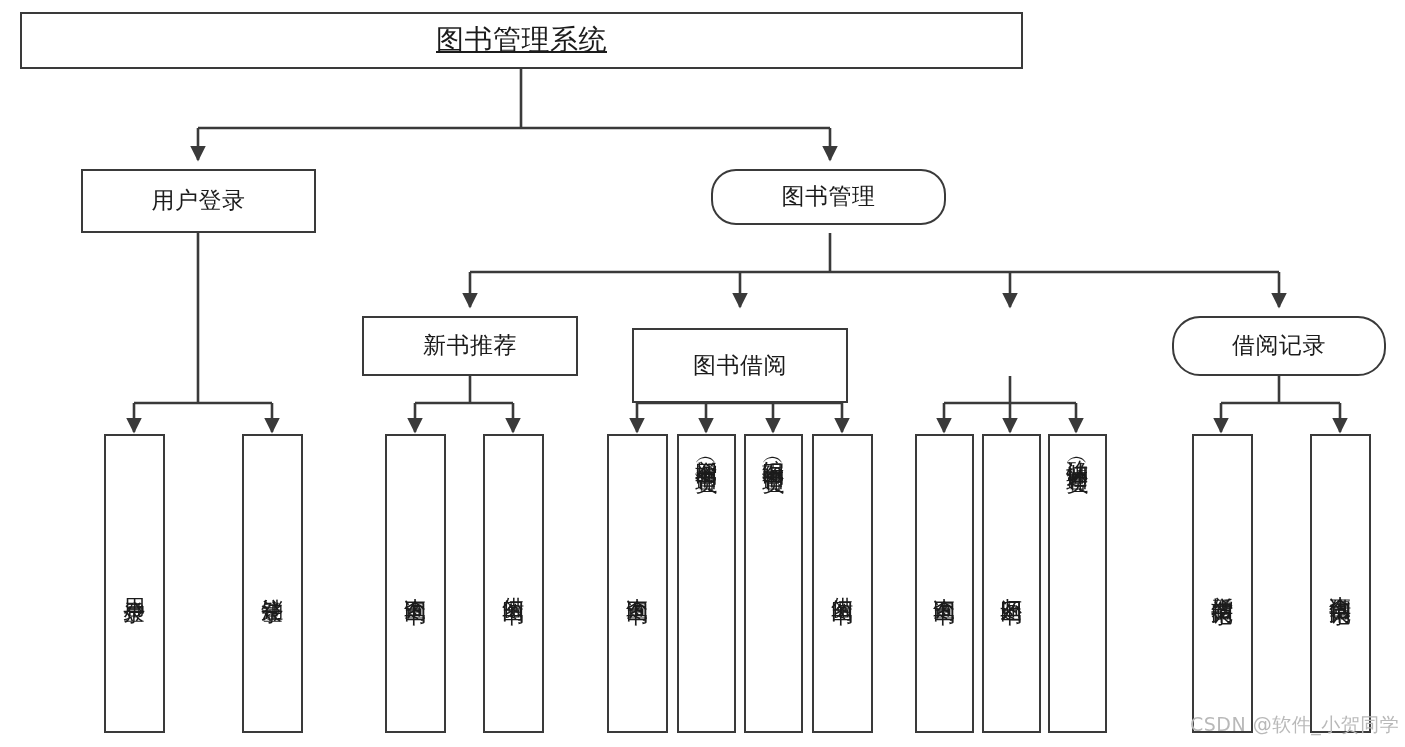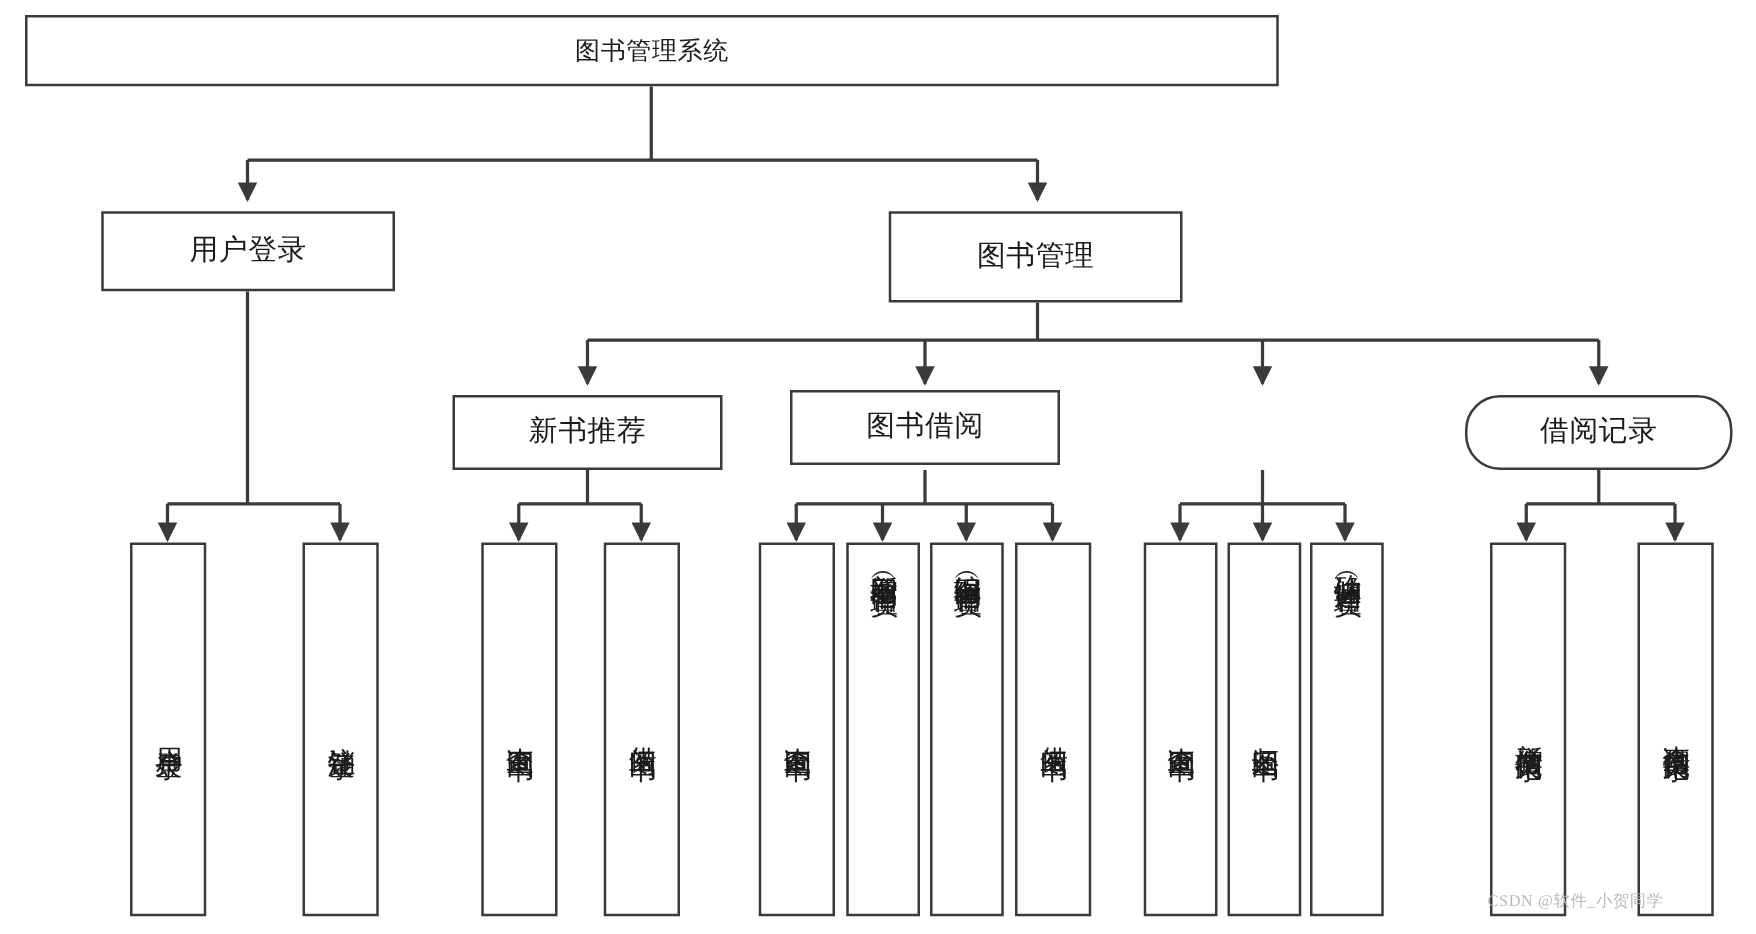--- a/index.html
+++ b/index.html
@@ -40,21 +40,21 @@
     display: block;
     text-align: center;
     line-height: 1.02;
     letter-spacing: 0.5px;
   }
   
   .node.horiz .lbl {
     writing-mode: horizontal-tb;
     font-size: 23px;
   }
-  .node.root .lbl { font-size: 20px; }
+  .node.root .lbl { font-size: 28px; text-decoration: underline; }
   
   .node.vert {
     align-items: flex-start;
     justify-content: center;
     padding-top: 6px;
   }
   .node.vert .lbl {
     writing-mode: vertical-rl;
     text-orientation: upright;
     font-size: 22px;
@@ -66,26 +66,25 @@
     letter-spacing: 2px;
   }
   .node.vert.center {
     align-items: center;
     padding-top: 0;
   }
   .watermark {
     position: absolute;
     left: 1190px;
     top: 712px;
-    font-size: 13px;
+    font-size: 19px;
     color: #b9b9b9;
     white-space: nowrap;
     z-index: 5;
     letter-spacing: 0.5px;
-    font-family: Liberation Serif, serif;
   }
 </style>
 </head>
 <body>
 
 <div id="canvas">
 
   <svg class="wires" viewBox="0 0 1405 747" xmlns="http://www.w3.org/2000/svg">
     <defs>
       <marker id="arrow" viewBox="0 0 10 10" refX="9" refY="5" markerWidth="6" markerHeight="6" orient="auto-start-reverse">
@@ -136,28 +135,28 @@
     </g>
   </svg>
 
   <div class="node horiz root" style="left:20px; top:12px; width:1003px; height:57px;">
     <span class="lbl">图书管理系统</span>
   </div>
 
   <div class="node horiz" style="left:81px; top:169px; width:235px; height:64px;">
     <span class="lbl">用户登录</span>
   </div>
-  <div class="node horiz" style="left:711px; top:169px; width:235px; height:73px;">
+  <div class="node horiz" style="left:711px; top:169px; width:235px; height:56px;border-radius:25px;">
     <span class="lbl">图书管理</span>
   </div>
 
   <div class="node horiz" style="left:362px; top:316px; width:216px; height:60px;">
     <span class="lbl">新书推荐</span>
   </div>
-  <div class="node horiz" style="left:632px; top:312px; width:216px; height:60px;">
+  <div class="node horiz" style="left:632px; top:328px; width:216px; height:75px;">
     <span class="lbl">图书借阅</span>
   </div>
   <div class="node horiz" style="left:1172px; top:316px; width:214px; height:60px;border-radius:28px;">
     <span class="lbl">借阅记录</span>
   </div>
 
   <div class="node vert center" style="left:104px; top:434px; width:61px; height:299px;">
     <span class="lbl">用户登录</span>
   </div>
   <div class="node vert center" style="left:242px; top:434px; width:61px; height:299px;">

